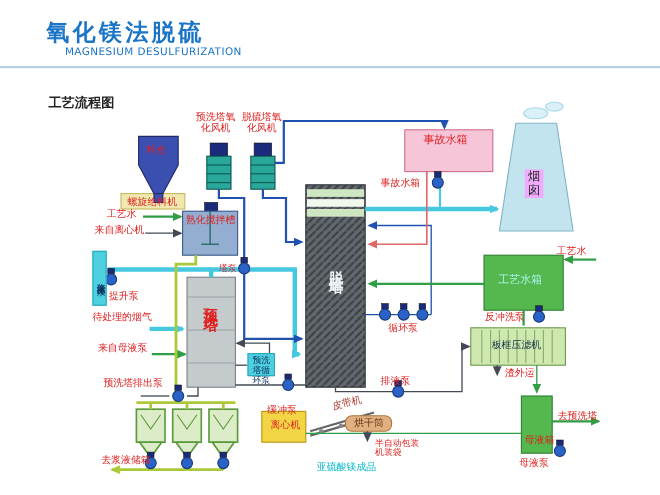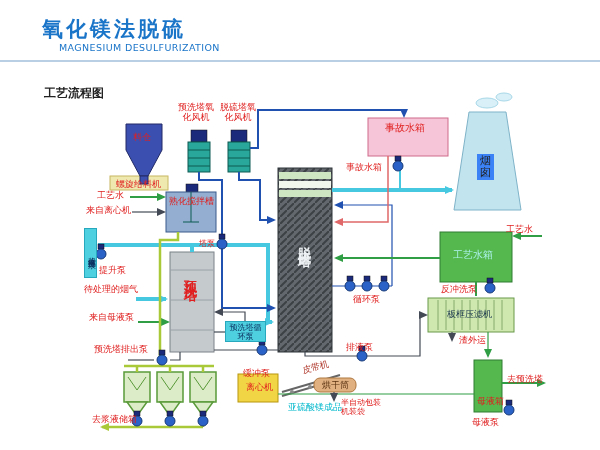--- a/index.html
+++ b/index.html
@@ -13,21 +13,21 @@
   .divider{position:absolute;left:0;top:60px;width:600px;height:2px;background:#b9d0e4}
   .diagram-title{position:absolute;left:44px;top:85px;font-size:12px;font-weight:bold;color:#222}
   svg.canvas{position:absolute;left:0;top:0}
   .labels div{position:absolute}
   .lab{font-size:9px;line-height:10px;white-space:nowrap;color:var(--c-label_red,#e02020)}
   .wrap{white-space:normal}
   .ctr{text-align:center}
   .vert{writing-mode:vertical-rl;text-orientation:upright}
   .tower-lab{font-size:13px;font-weight:bold;letter-spacing:4px}
   .chip-cyan{background:var(--c-cyan_box,#4fd0e0);color:#0a3060;border:1px solid #28a8bc}
-  .chimney-chip{background:#3b82f6;color:#222;font-size:11px;line-height:12px;padding:1px 2px}
+  .chimney-chip{background:#f0abfc;color:#222;font-size:11px;line-height:12px;padding:1px 2px}
   
   .f-silo{fill:var(--c-silo_blue,#3a4fb0);stroke:#222a66}
   .f-motor{fill:#1b2a7a;stroke:#111;stroke-width:.5}
   .f-fan{fill:var(--c-fan_teal,#2aa79b);stroke:#0d5a52}
   .s-fanline{stroke:#0d5a52;stroke-width:1}
   .f-pink{fill:var(--c-tank_pink,#f6c6d8);stroke:#d06a8c}
   .f-chimney{fill:var(--c-chimney_blue,#c2e4ef);stroke:#7fb3c8}
   .f-cloud{fill:#daf0f8;stroke:#a8d8e8}
   .f-slaking{fill:#93aed0;stroke:#3a5a8c}
   .f-feeder{fill:#efe9b0;stroke:#c8b860}
@@ -245,32 +245,32 @@
     <div class="lab" style="left:86px;top:205px">来自离心机</div>
     <div class="lab" style="left:169px;top:196px">熟化搅拌槽</div>
     <div class="lab" style="left:199px;top:239px;font-size:8px">塔泵</div>
     <div class="chip-cyan vert ctr" style="left:84px;top:228px;width:13px;height:50px;font-size:8px;letter-spacing:1px">浆液循环泵</div>
     <div class="lab" style="left:99px;top:265px">提升泵</div>
     <div class="lab vert tower-lab" style="left:185px;top:270px">预洗塔</div>
     <div class="lab vert tower-lab" style="left:299px;top:236px;color:#eef2f4">脱硫塔</div>
     <div class="lab" style="left:84px;top:284px">待处理的烟气</div>
     <div class="lab" style="left:89px;top:312px">来自母液泵</div>
     <div class="lab" style="left:94px;top:344px">预洗塔排出泵</div>
-    <div class="chip-cyan wrap ctr" style="left:225px;top:321px;width:41px;height:21px;font-size:8px;line-height:9px;padding-top:1px">预洗塔循环泵</div>
+    <div class="chip-cyan wrap ctr" style="left:225px;top:321px;width:25px;height:21px;font-size:8px;line-height:9px;padding-top:1px">预洗塔循环泵</div>
     <div class="lab" style="left:243px;top:368px">缓冲泵</div>
     <div class="lab" style="left:353px;top:294px">循环泵</div>
     <div class="lab" style="left:346px;top:342px">排液泵</div>
     <div class="lab" style="left:441px;top:284px">反冲洗泵</div>
     <div class="lab" style="left:453px;top:250px;font-size:10px;font-weight:normal;color:#aef3ef">工艺水箱</div>
     <div class="lab" style="left:506px;top:224px">工艺水</div>
     <div class="lab" style="left:447px;top:309px;color:#15324a">板框压滤机</div>
     <div class="lab" style="left:459px;top:335px">渣外运</div>
     <div class="lab" style="left:246px;top:382px">离心机</div>
     <div class="lab" style="left:302px;top:362px;transform:rotate(-14deg);color:#b03a2e">皮带机</div>
     <div class="lab" style="left:322px;top:380px;color:#5a3210">烘干筒</div>
-    <div class="lab" style="left:288px;top:402px;color:var(--c-product_cyan,#00b8cc)">亚硫酸镁成品</div>
+    <div class="lab" style="left:288px;top:420px;color:var(--c-product_cyan,#00b8cc)">亚硫酸镁成品</div>
     <div class="lab wrap" style="left:341px;top:398px;width:46px;font-size:8px;line-height:9px">半自动包装机装袋</div>
     <div class="lab" style="left:477px;top:396px">母液箱</div>
     <div class="lab" style="left:507px;top:374px">去预洗塔</div>
     <div class="lab" style="left:472px;top:417px">母液泵</div>
     <div class="lab" style="left:92px;top:414px">去浆液储箱</div>
   </div>
 </div>
 
 </body></html>

